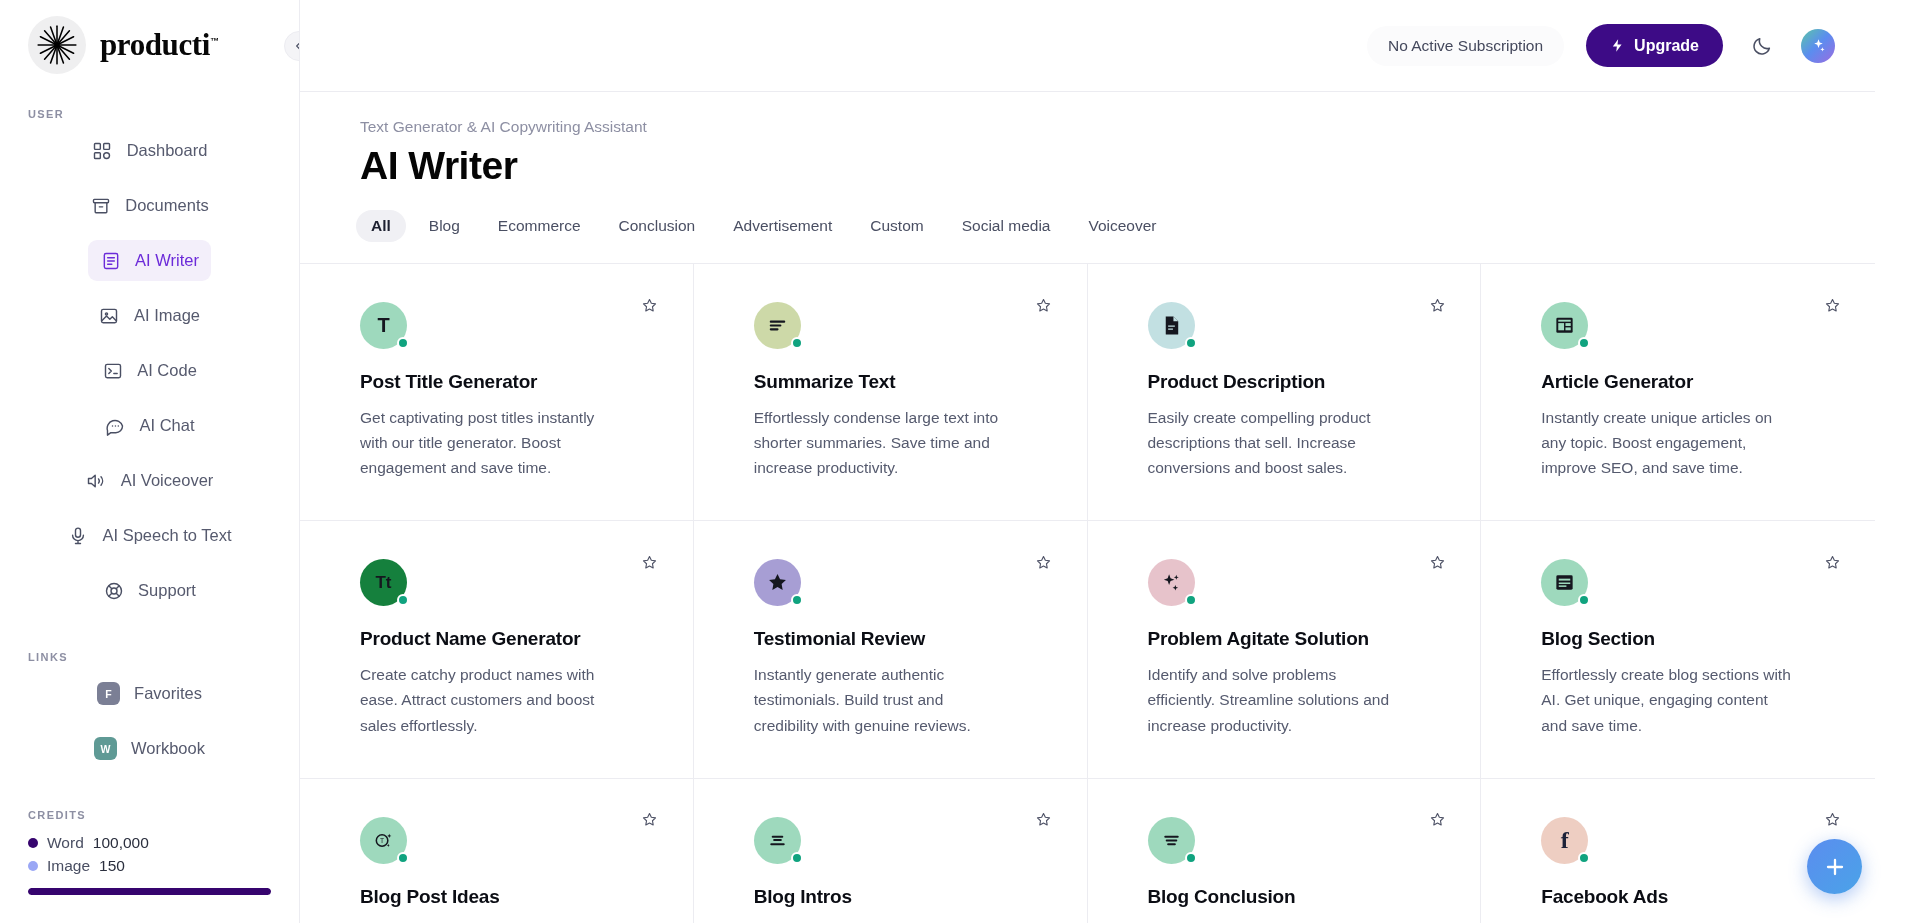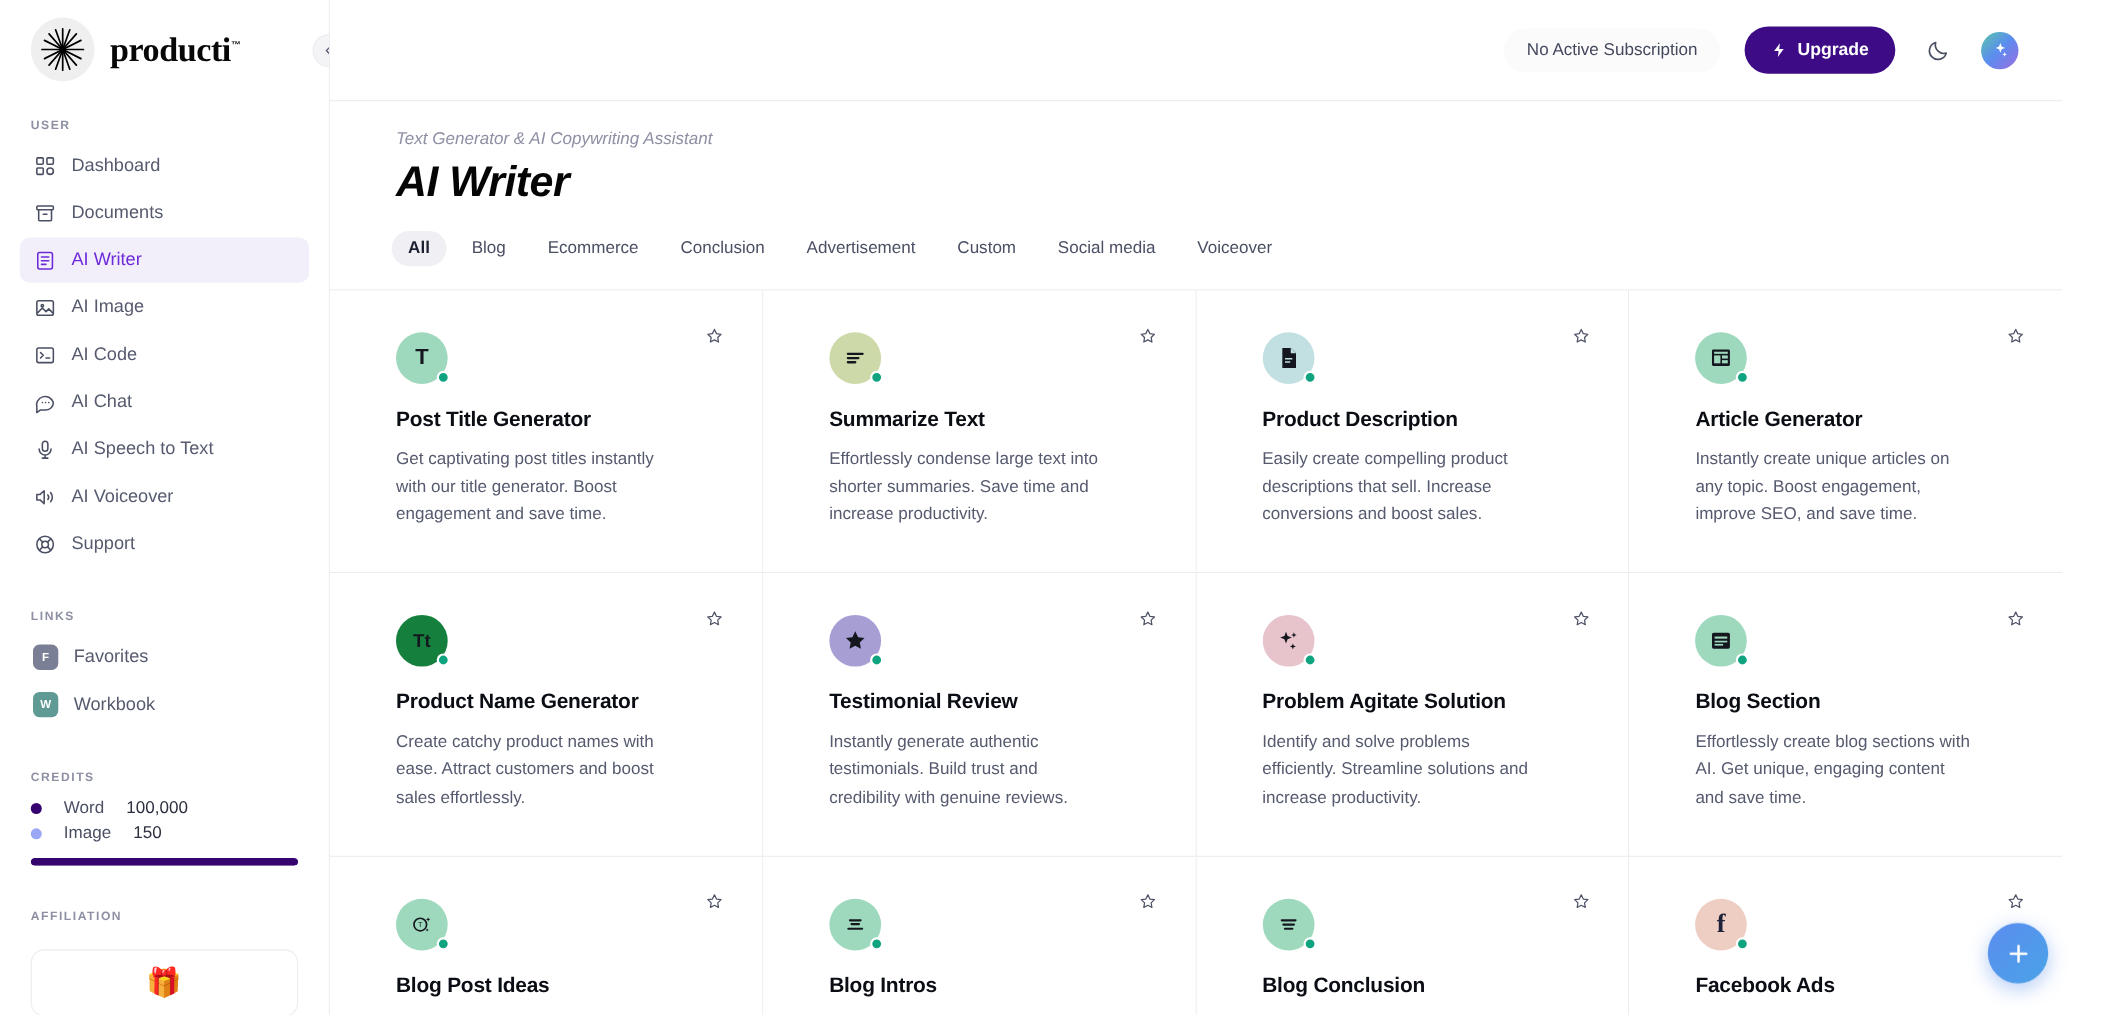--- a/index.html
+++ b/index.html
@@ -27,21 +27,21 @@
     font-family: "Liberation Serif", serif;
     font-size: 31px; font-weight: 700; color: #070707; letter-spacing: -.4px;
     position: relative;
   }
   .brand-tm { font-size: 9px; vertical-align: super; font-family:"Liberation Sans",sans-serif; }
 
   .sect-label {
     font-size: 11px; letter-spacing: 1.4px; color: #8d8fa3;
     font-weight: 600; padding: 0 0 0 28px; margin: 22px 0 10px;
   }
-  .nav { display: flex; flex-direction: column; padding: 0 18px; gap: 2px; }
+  .nav { display: flex; flex-direction: column; padding: 0 18px; gap: 14px; align-items: center; }
   .nav-item {
     display: flex; align-items: center; gap: 14px;
     height: 41px; padding: 0 12px; border-radius: 9px;
     color: #565a6e; font-size: 16.5px; cursor: pointer;
     text-decoration: none;
   }
   .nav-item.active { background: #f3effa; color: #6c2bd9; font-weight: 500; }
   .nav-item.active .ic svg { stroke: #6c2bd9; }
   .ic { width: 21px; height: 21px; display:flex; align-items:center; justify-content:center; flex:0 0 21px; }
   .ic svg { width: 20px; height: 20px; stroke: #4a4f63; stroke-width: 1.7; fill: none;
@@ -51,21 +51,21 @@
 
   .link-item { display:flex; align-items:center; gap:14px; height:41px; padding:0 12px;
                border-radius:9px; color:#565a6e; font-size:16.5px; cursor:pointer; }
   .badge-sq {
     width: 23px; height: 23px; border-radius: 6px; flex:0 0 23px;
     display:flex; align-items:center; justify-content:center;
     color:#fff; font-size:10.5px; font-weight:700;
   }
 
   .credits-wrap { padding: 0 28px; }
-  .credit-row { display:flex; align-items:center; gap:20px; font-size:15.5px; color:#4a4f63; height:23px; }
+  .credit-row { display:flex; align-items:center; gap:9px; font-size:15.5px; color:#4a4f63; height:23px; }
   .dot { width:10px; height:10px; border-radius:50%; flex:0 0 10px; }
   .credit-num { color:#2b2f3e; }
   .bar { height:7px; border-radius:4px; background:#e9e9ef; margin-top:11px; overflow:hidden; }
   .bar > i { display:block; height:100%; border-radius:4px; }
 
   .affil-card {
     margin: 14px 28px 0; border:1px solid #ececf1; border-radius:12px;
     background:#fff; padding: 14px; text-align:center; font-size:26px;
   }
 
@@ -116,21 +116,21 @@
   .moon-btn svg { width:22px; height:22px; stroke:#4a4f63; stroke-width:1.7; fill:none;
                   stroke-linecap:round; stroke-linejoin:round; }
   .avatar {
     margin-left:24px; width:34px; height:34px; border-radius:50%;
     background: linear-gradient(135deg,#5bc6a8 0%,#5b8def 48%,#9b6ce0 100%);
     display:flex; align-items:center; justify-content:center; cursor:pointer; flex:0 0 34px;
   }
   .avatar svg { width:17px; height:17px; fill:#fff; }
 
   
-  .page-head { padding: 26px 0 0 60px; font-style: italic; }
+  .page-head { padding: 26px 0 0 60px; }
   .eyebrow { font-size:15.5px; color:#8d8fa3; }
   .page-title { font-size:39px; font-weight:700; color:#050505; margin-top:8px; letter-spacing:-.5px; }
 
   .tabs { display:flex; align-items:center; gap:8px; padding: 22px 0 0 56px; }
   .tab {
     font-size:15.5px; color:#4a4f63; padding:7px 15px; border-radius:16px; cursor:pointer;
     white-space:nowrap;
   }
   .tab.active { background:#f0f0f4; color:#1d2030;font-weight:bold; }
 
@@ -265,34 +265,34 @@
               <circle cx="9" cy="12" r=".9" fill="#4a4f63" stroke="none"></circle>
               <circle cx="12.5" cy="12" r=".9" fill="#4a4f63" stroke="none"></circle>
               <circle cx="16" cy="12" r=".9" fill="#4a4f63" stroke="none"></circle>
             </svg>
           </span>
         <span>AI Chat</span>
       </a>
       <a class="nav-item">
         <span class="ic">
             <svg viewBox="0 0 24 24">
+              <path d="M11 5L6.5 9H3v6h3.5L11 19z"></path>
+              <path d="M15 9.5a4 4 0 010 5M18 7a7.5 7.5 0 010 10"></path>
+            </svg>
+          </span>
+        <span>AI Voiceover</span>
+      </a>
+      <a class="nav-item">
+        <span class="ic">
+            <svg viewBox="0 0 24 24">
               <rect x="9" y="2.5" width="6" height="11" rx="3"></rect>
               <path d="M5.5 11a6.5 6.5 0 0013 0M12 17.5V21M9 21h6"></path>
             </svg>
           </span>
         <span>AI Speech to Text</span>
-      </a>
-      <a class="nav-item">
-        <span class="ic">
-            <svg viewBox="0 0 24 24">
-              <path d="M11 5L6.5 9H3v6h3.5L11 19z"></path>
-              <path d="M15 9.5a4 4 0 010 5M18 7a7.5 7.5 0 010 10"></path>
-            </svg>
-          </span>
-        <span>AI Voiceover</span>
       </a>
       <a class="nav-item">
         <span class="ic">
             <svg viewBox="0 0 24 24">
               <circle cx="12" cy="12" r="9"></circle>
               <circle cx="12" cy="12" r="3.6"></circle>
               <path d="M9.4 9.4L6 6M14.6 9.4L18 6M9.4 14.6L6 18M14.6 14.6L18 18"></path>
             </svg>
           </span>
         <span>Support</span>

